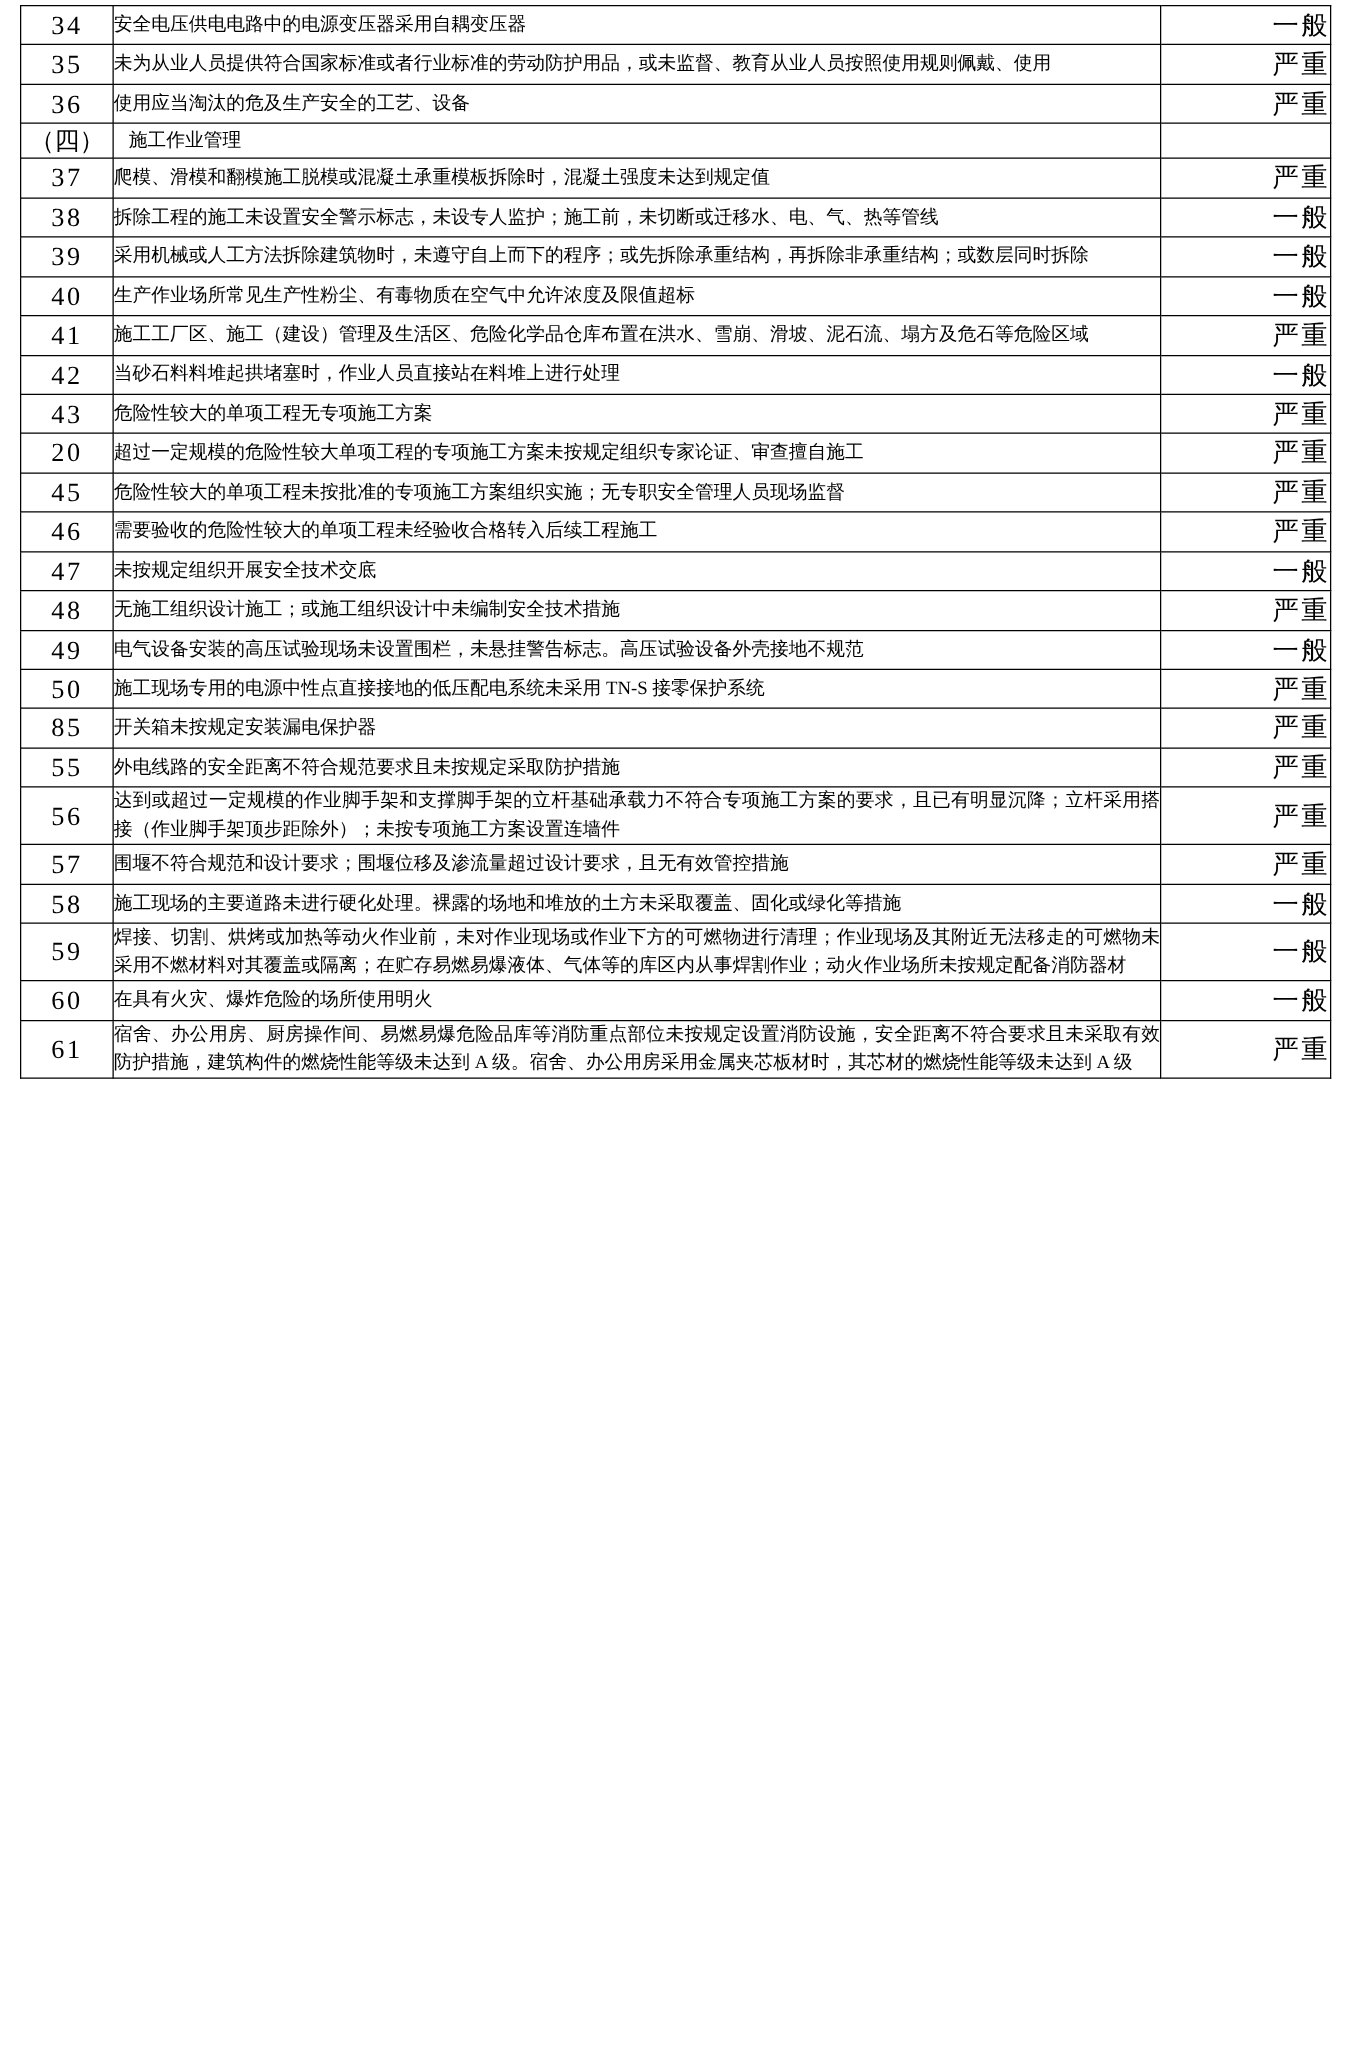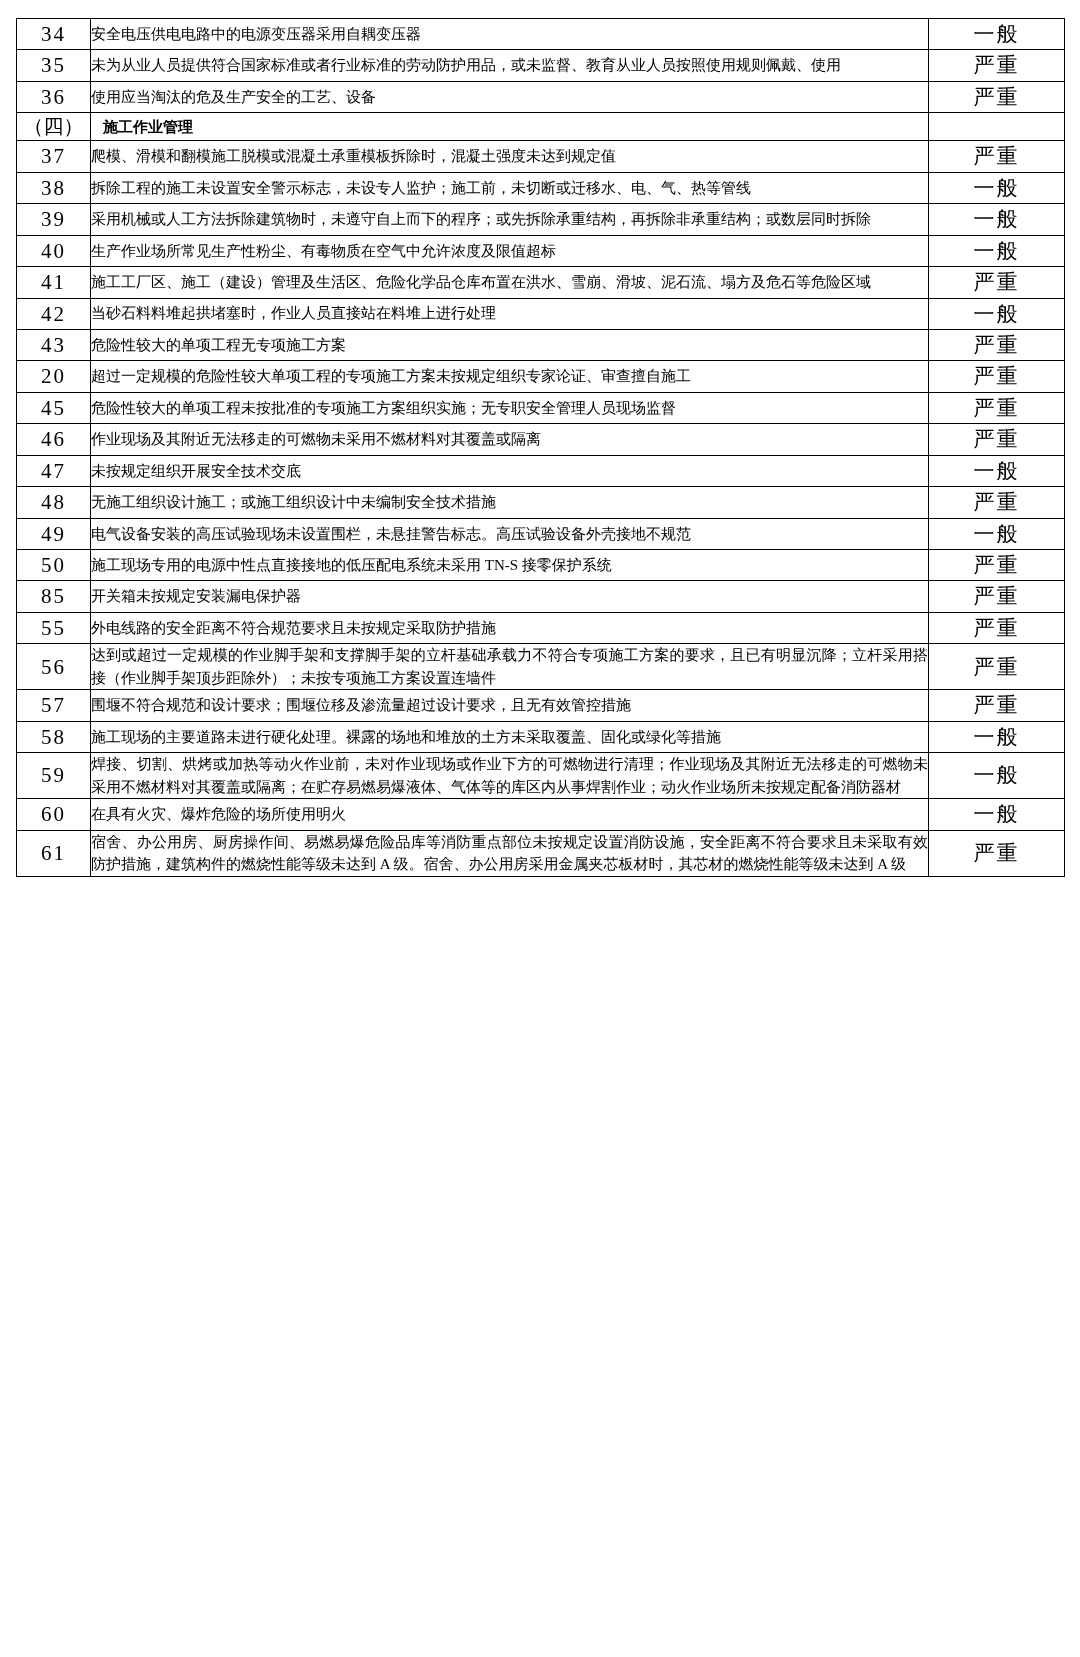--- a/index.html
+++ b/index.html
@@ -17,21 +17,21 @@
     position: relative;
     width: 1080px;
     height: 1657px;
     box-sizing: border-box;
     padding: 4px 16px 0 16px;
   }
   table.risk-table {
     width: 1048px;
     border-collapse: collapse;
     table-layout: fixed;
-    margin: 14px auto;
+    margin: 0 auto;
   }
   table.risk-table td {
     border: 1px solid #000000;
     padding: 0;
     vertical-align: middle;
   }
   col.c-num { width: 74px; }
   col.c-desc { width: 838px; }
   col.c-lvl { width: 136px; }
 
@@ -50,25 +50,25 @@
     letter-spacing: 0px;
   }
   td.desc {
     font-size: 15px;
     line-height: 1.5;
     padding: 4px 8px 5px 10px;
     text-align: justify;
     text-justify: inter-ideograph;
   }
   td.desc.section {
-    font-weight: bold;
+    font-weight: normal;
     padding-left: 12px;
   }
   td.lvl {
-    text-align: center;
+    text-align: right;
     font-size: 21px;
     letter-spacing: 2px;
     padding: 3px 2px;
     line-height: 1.45;
     font-family: Liberation Serif, serif;
   }
 </style>
 </head>
 <body>
 
@@ -140,21 +140,21 @@
         <td class="desc">超过一定规模的危险性较大单项工程的专项施工方案未按规定组织专家论证、审查擅自施工</td>
         <td class="lvl">严重</td>
       </tr>
       <tr>
         <td class="num">45</td>
         <td class="desc">危险性较大的单项工程未按批准的专项施工方案组织实施；无专职安全管理人员现场监督</td>
         <td class="lvl">严重</td>
       </tr>
       <tr>
         <td class="num">46</td>
-        <td class="desc">作业现场及其附近无法移走的可燃物未采用不燃材料对其覆盖或隔离</td>
+        <td class="desc">需要验收的危险性较大的单项工程未经验收合格转入后续工程施工</td>
         <td class="lvl">严重</td>
       </tr>
       <tr>
         <td class="num">47</td>
         <td class="desc">未按规定组织开展安全技术交底</td>
         <td class="lvl">一般</td>
       </tr>
       <tr>
         <td class="num">48</td>
         <td class="desc">无施工组织设计施工；或施工组织设计中未编制安全技术措施</td>

